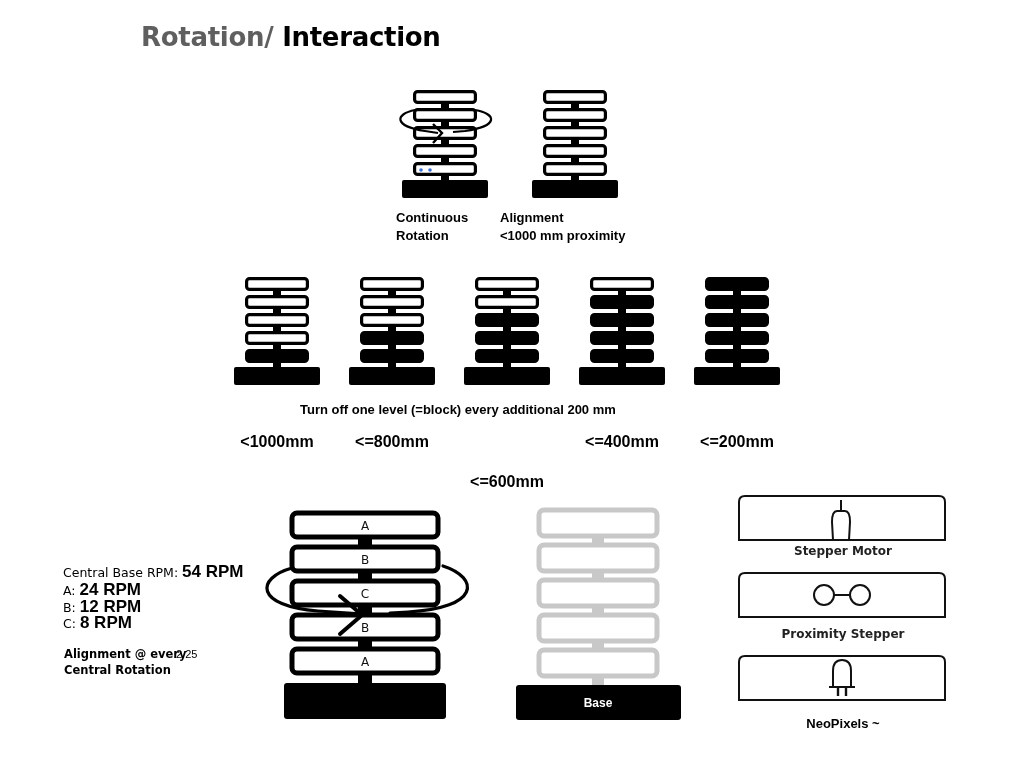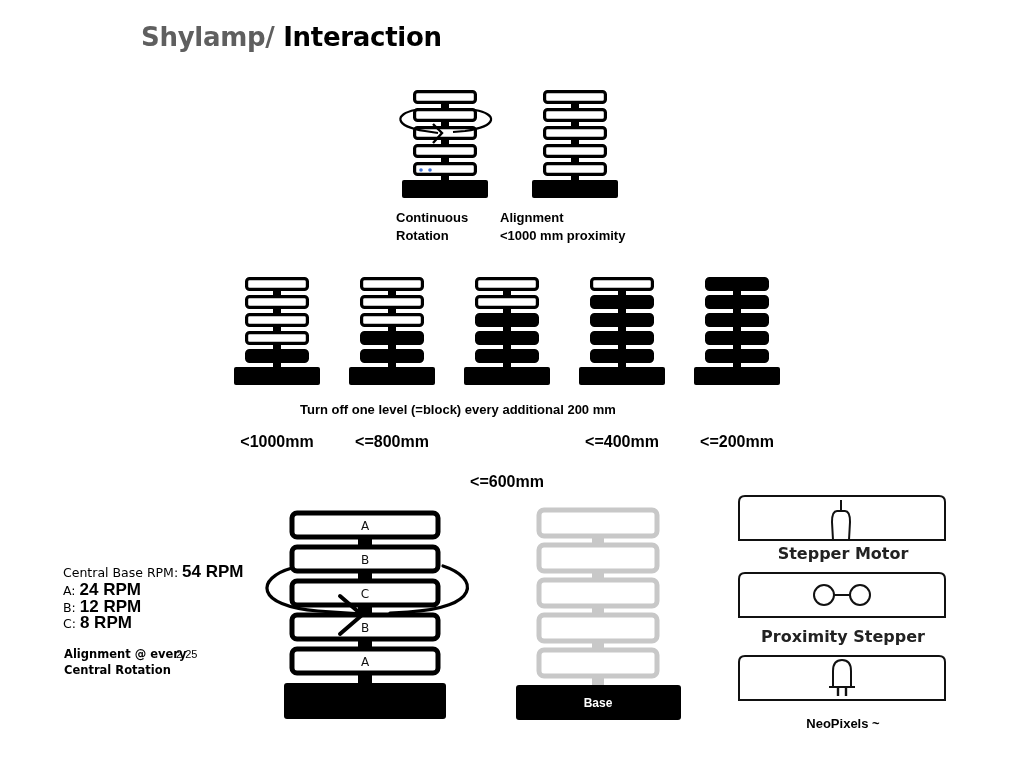--- a/index.html
+++ b/index.html
@@ -7,28 +7,28 @@
   .abs { position:absolute; }
   .title { left:141px; top:22px; font-family:"DejaVu Sans", sans-serif; font-weight:bold; font-size:26px; letter-spacing:-0.3px; white-space:nowrap; }
   .title .pre { color:#5f5f5f; }
   .title .post { color:#000; }
   .cap { font-weight:bold; font-size:13px; text-align:left; line-height:18px; white-space:nowrap; }
   .lbl { font-weight:bold; font-size:16px; white-space:nowrap; text-align:center; }
   .rpm { left:63px; font-size:12.5px; white-space:nowrap; font-family:"DejaVu Sans", sans-serif; }
   .rpm b { font-family:"Liberation Sans", sans-serif; font-size:17px; }
   .align { left:64px; font-weight:bold; font-size:11.5px; line-height:16px; font-family:"DejaVu Sans", sans-serif; }
   .align .val { font-weight:normal; font-family:"Liberation Sans", sans-serif; font-size:11px; position:absolute; left:112px; top:0; }
-  .comp-cap { font-family:"DejaVu Sans", sans-serif; font-weight:bold; font-size:16px; text-align:center; width:210px; color:#222; }
+  .comp-cap { font-family:"DejaVu Sans", sans-serif; font-weight:bold; font-size:12px; text-align:center; width:210px; color:#222; }
   svg { position:absolute; overflow:visible; }
 </style>
 </head>
 <body>
 
 <div class="abs title">
-  <span class="pre">Shylamp/</span>
+  <span class="pre">Rotation/</span>
   <span class="post">Interaction</span>
 </div>
 
 <svg id="lamp-rotation" style="left:395px;top:88px;width:115px;height:115px;">
     <rect x="46" y="4" width="8" height="90" fill="#000000"></rect>
     <rect x="19.6" y="3.6" width="60.8" height="10.8" rx="3" ry="3" fill="#ffffff" stroke="#000000" stroke-width="3.2"></rect>
     <rect x="19.6" y="21.6" width="60.8" height="10.8" rx="3" ry="3" fill="#ffffff" stroke="#000000" stroke-width="3.2"></rect>
     <rect x="19.6" y="39.6" width="60.8" height="10.8" rx="3" ry="3" fill="#ffffff" stroke="#000000" stroke-width="3.2"></rect>
     <rect x="19.6" y="57.6" width="60.8" height="10.8" rx="3" ry="3" fill="#ffffff" stroke="#000000" stroke-width="3.2"></rect>
     <rect x="19.6" y="75.6" width="60.8" height="10.8" rx="3" ry="3" fill="#ffffff" stroke="#000000" stroke-width="3.2"></rect>

